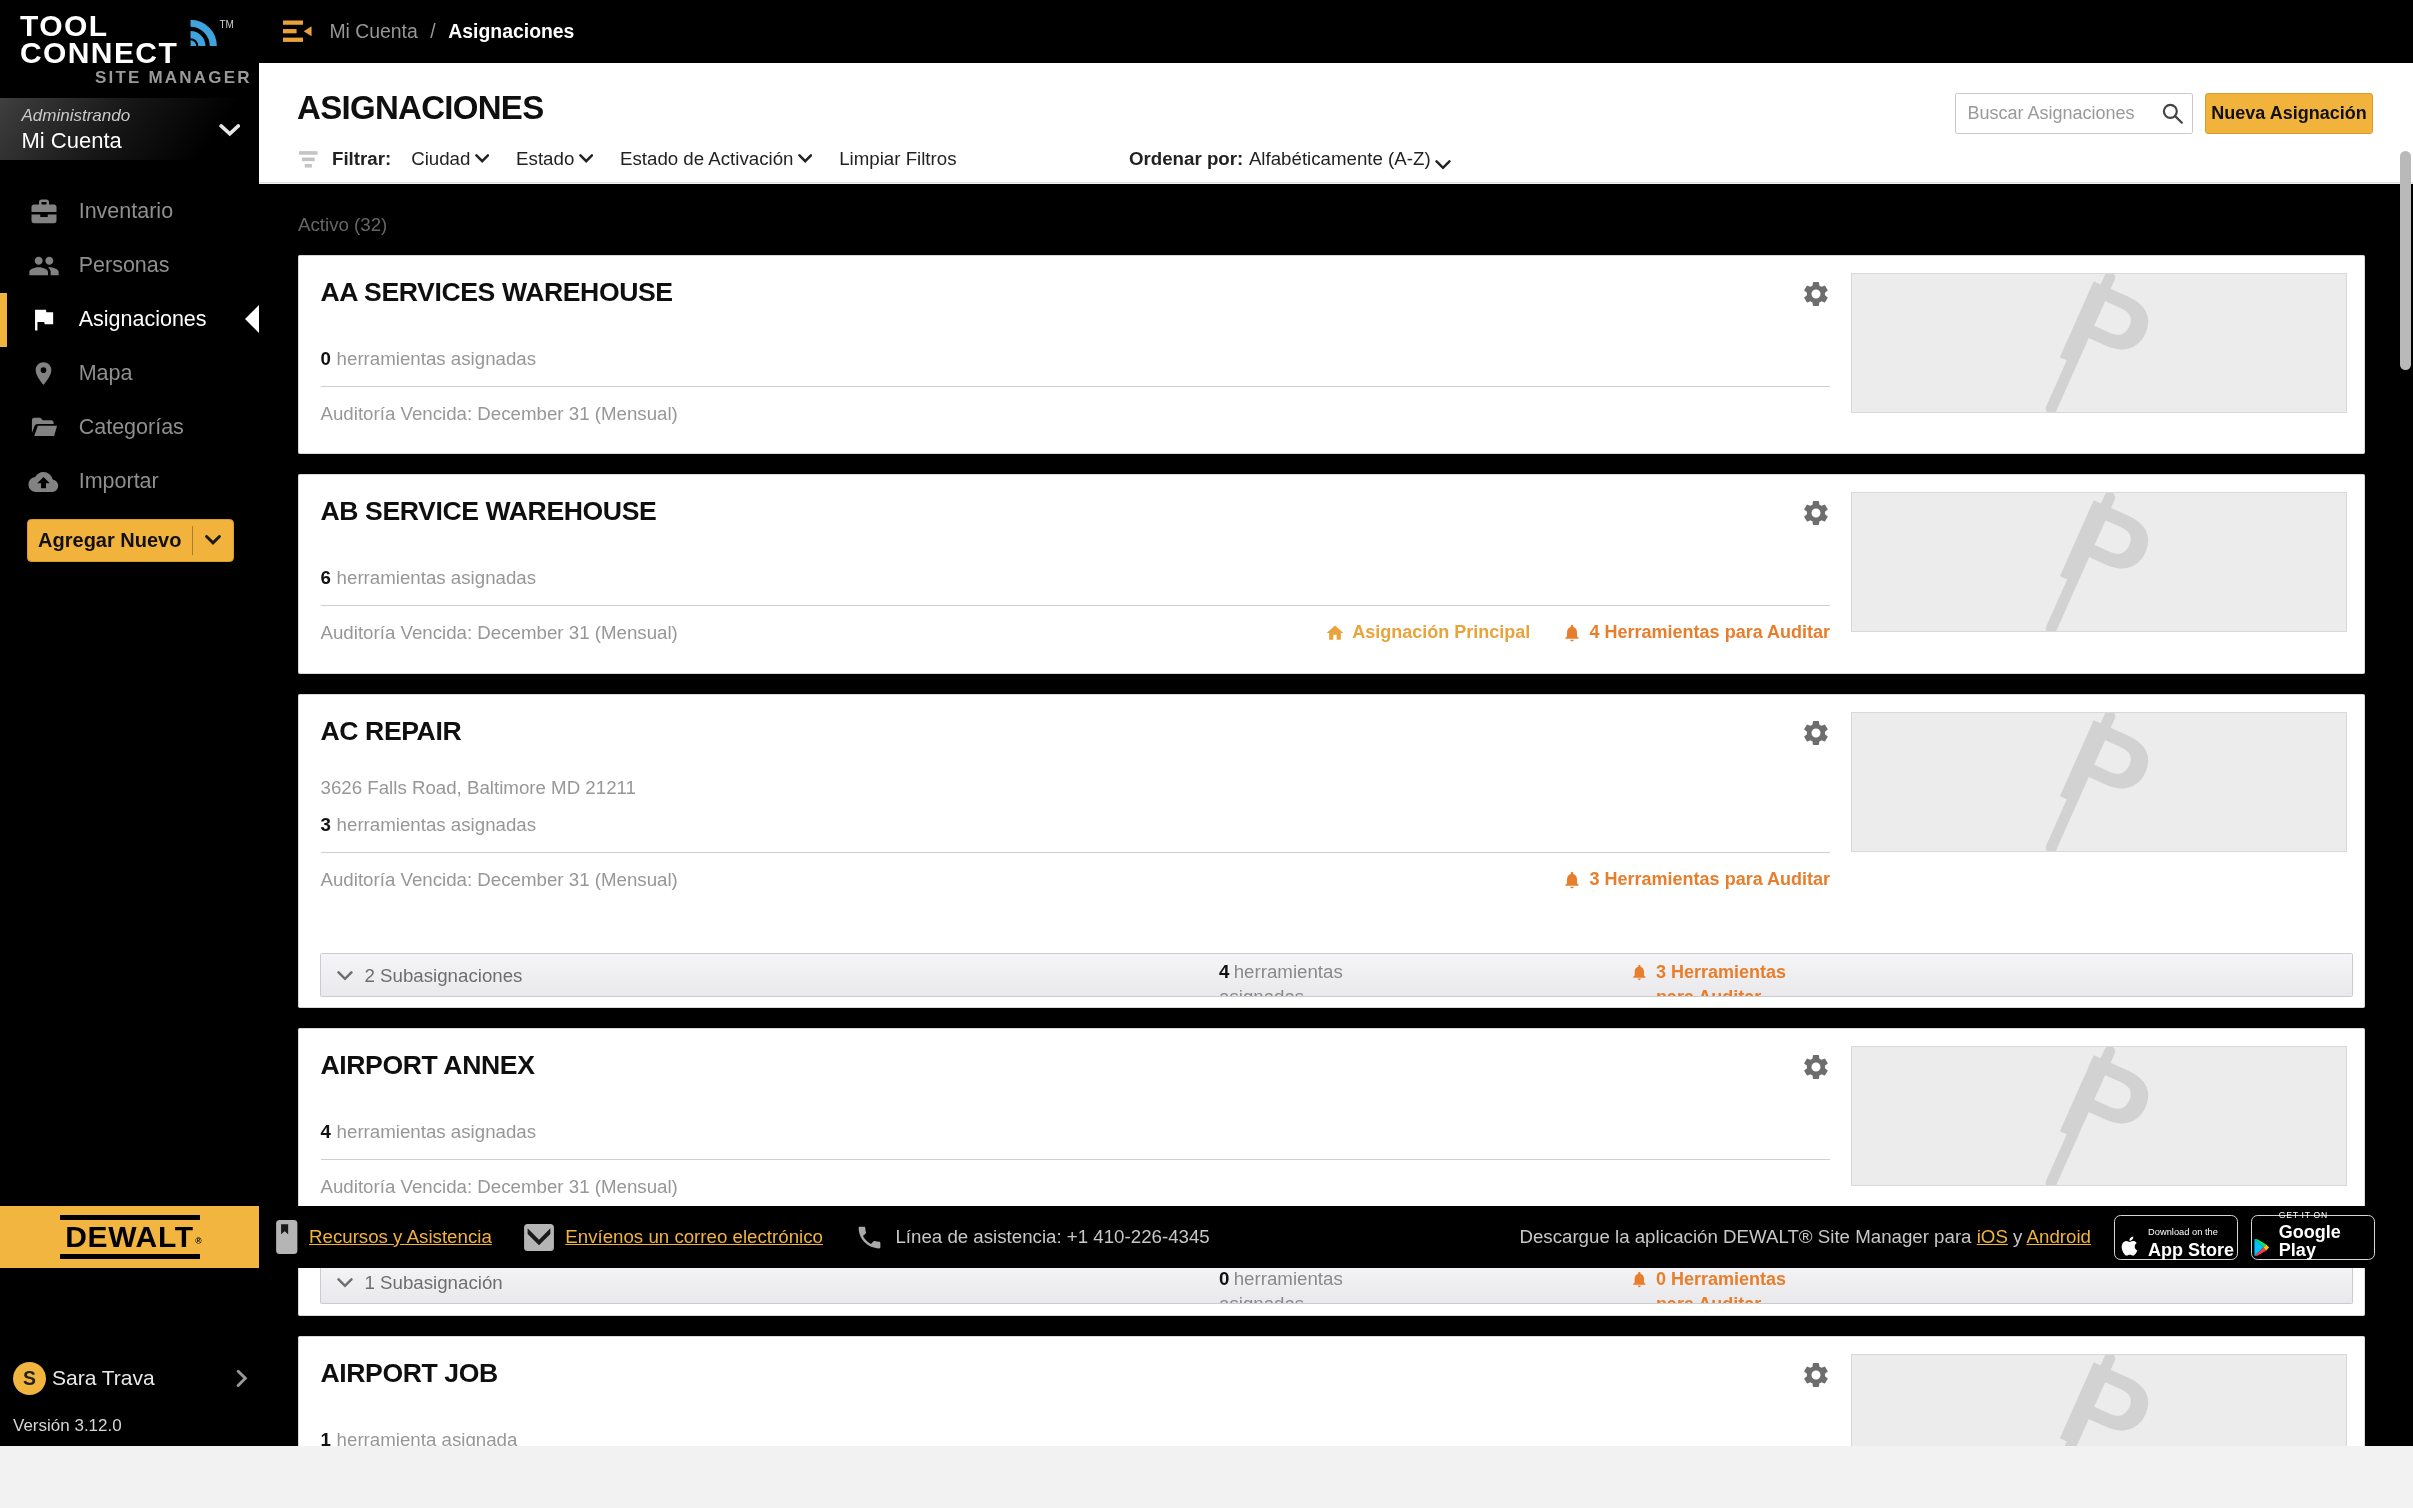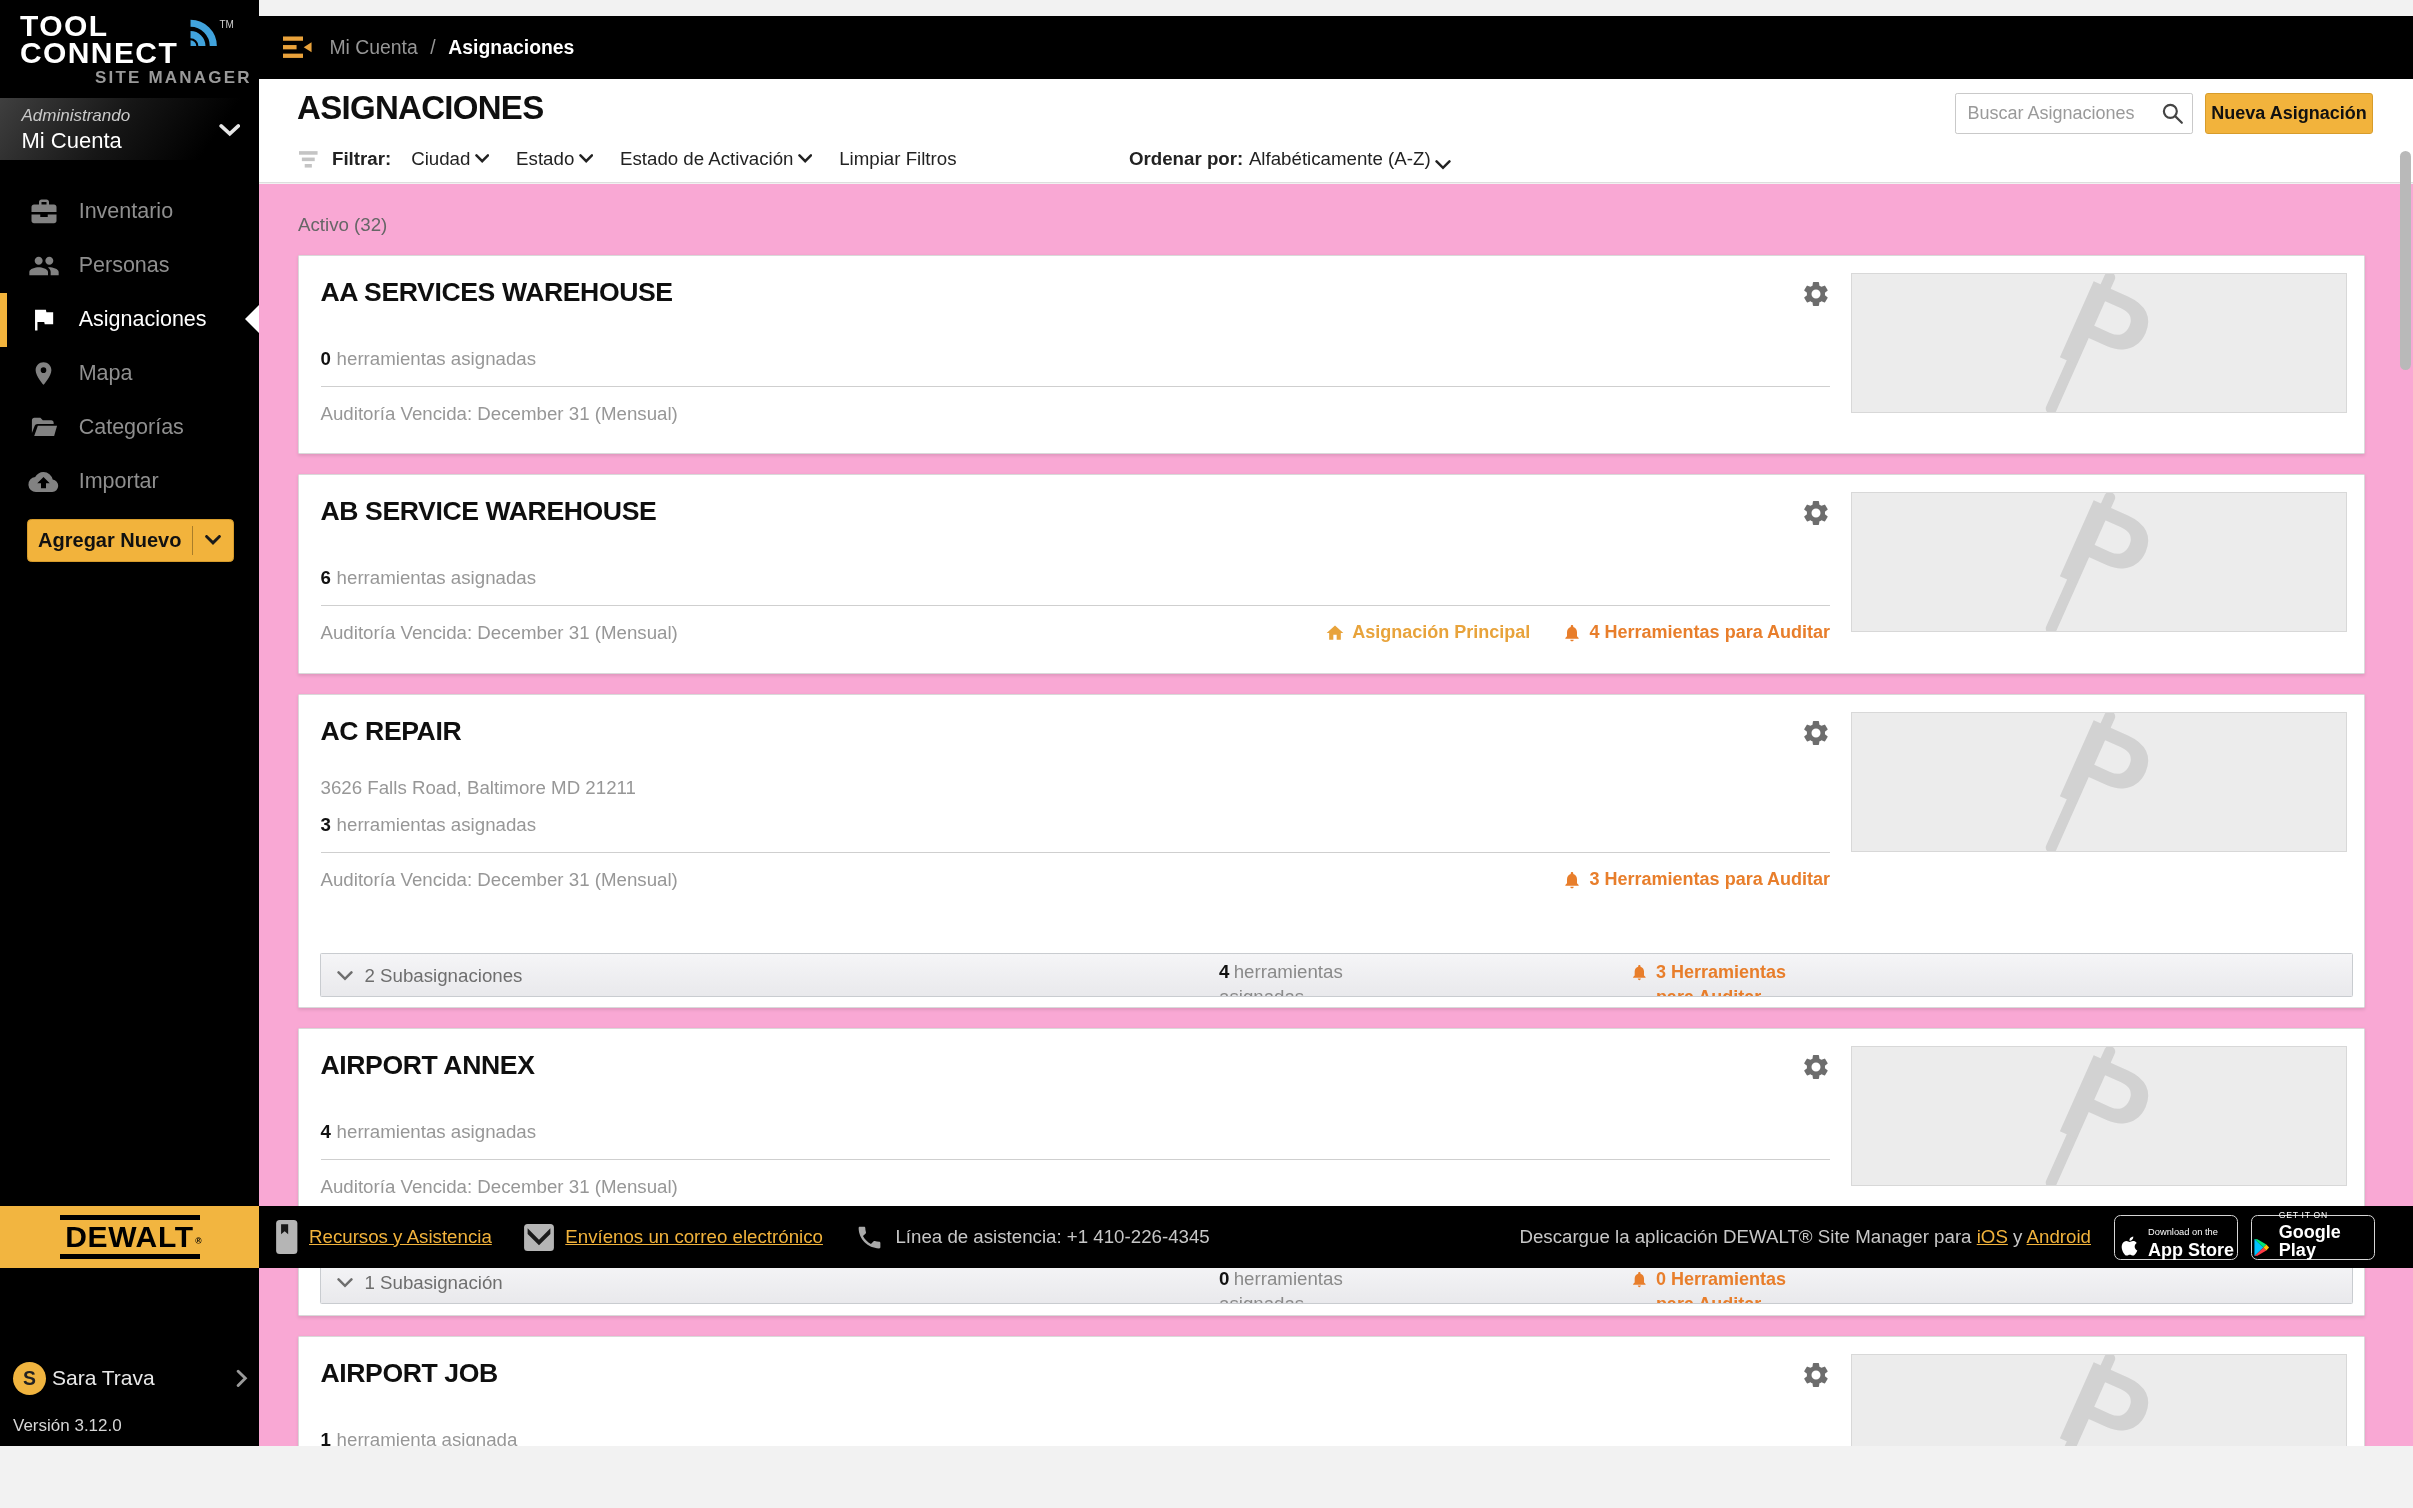--- a/index.html
+++ b/index.html
@@ -42,21 +42,21 @@
 
   .sidebar-bottom { position:absolute; left:0; right:0; bottom:10px; padding-left:13px; }
   .user-row { display:flex; align-items:center; }
   .avatar { width:33px; height:33px; border-radius:50%; background:#F0B43F; color:#222;
     font-weight:bold; font-size:19.4px; display:flex; align-items:center; justify-content:center; }
   .user-name { color:#e8e8e8; font-size:21px; margin-left:6px; }
   .user-chevron { margin-left:auto; margin-right:11.5px; }
   .version { color:#d6d6d6; font-size:17px; margin-top:21.5px; }
 
   
-  .topbar { position:absolute; left:259px; top:16px; width:2155px; height:63px; background:#000;
+  .topbar { position:absolute; left:259px; top:0; width:2155px; height:63px; background:#000;
     display:flex; align-items:center; z-index:5; }
   .fold-icon { margin-left:24.4px; cursor:pointer; }
   .breadcrumb { margin-left:16px; font-size:19.4px; }
   .crumb-parent { color:#969696; cursor:pointer; }
   .crumb-sep { color:#969696; margin:0 7.2px; }
   .crumb-current { color:#fff; font-weight:bold; }
 
   
   .main { position:absolute; left:259px; top:63px; width:2155px; height:1383px; background:#f2f2f2; overflow:hidden; }
   .header-area { position:absolute; top:0; left:0; right:0; height:120px; background:#fff;
@@ -75,21 +75,21 @@
   .filter-row { position:absolute; left:40px; top:85px; display:flex; align-items:center; font-size:18.7px; color:#222; }
   .funnel { margin-right:13px; }
   .filter-label { font-weight:bold; margin-right:20px; }
   .filter-item { display:flex; align-items:center; margin-right:27px; cursor:pointer; }
   .filter-item span { margin-right:4.3px; }
   .clear-filters { cursor:pointer; }
   .sort-wrap { position:absolute; left:870px; top:85px; display:flex; align-items:flex-end; font-size:18.7px; color:#222; cursor:pointer; }
   .sort-label { font-weight:bold; margin-right:5.7px; }
   .sort-value { margin-right:4.3px; }
 
-  .list-area { position:absolute; top:121px; left:0; right:0; bottom:0; background:#f9a8d4;
+  .list-area { position:absolute; top:121px; left:0; right:0; bottom:0; background:#000000;
     overflow:hidden; padding:30px 49px 0 39px; }
   .section-label { font-size:18.7px; color:#666; margin-bottom:18.7px; }
 
   
   .card { position:relative; background:#fff; border:0.7px solid #d9d9d9; border-radius:1.4px;
     box-shadow:0 1.4px 3.6px rgba(0,0,0,.10); margin-bottom:20px; }
   .card-left { width:1531px; padding:20px 0 29px 21.5px; }
   .card-title { font-size:26.6px; font-weight:bold; letter-spacing:-0.4px; color:#0f0f0f; line-height:32px; }
   .card-address { margin-top:30px; font-size:18.7px; color:#979797; line-height:21.5px; }
   .tools-line { margin-top:40px; font-size:18.7px; line-height:21.5px; color:#979797; }

